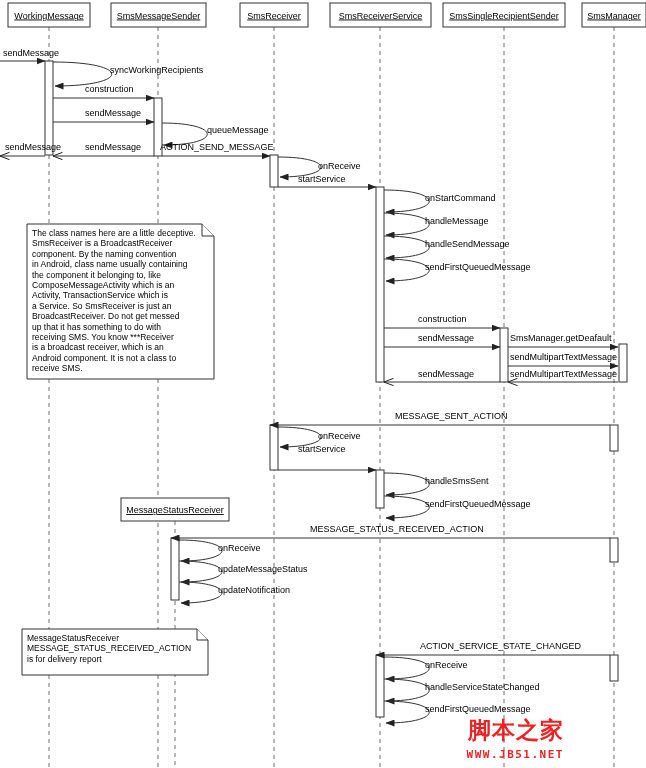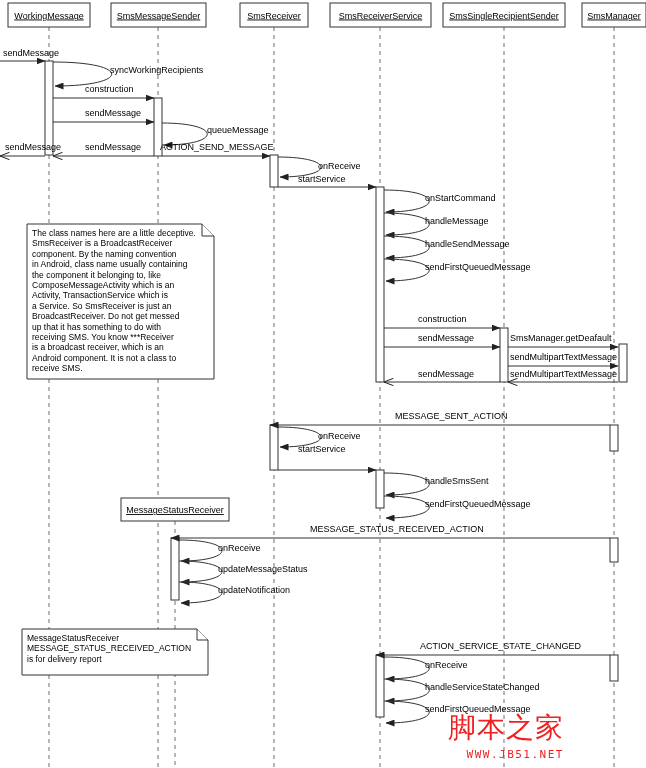--- a/index.html
+++ b/index.html
@@ -76,33 +76,33 @@
     font-family: "Liberation Sans", sans-serif;
     font-size: 8.5px;
     fill: #000000;
   }
   .watermark-cn {
     position: absolute;
     right: 8px;
     bottom: 26px;
     color: #ee2222;
     font-family: "DejaVu Sans", sans-serif;
-    font-size: 28px;
-    font-weight: normal;
+    font-size: 23px;
+    font-weight: bold;
     letter-spacing: 1px;
     line-height: 1;
   }
   .watermark-url {
     position: absolute;
     right: 8px;
     bottom: 8px;
     color: #ee2222;
     font-family: "DejaVu Sans Mono", monospace;
     font-size: 11px;
-    font-weight: normal;
+    font-weight: bold;
     letter-spacing: 1.5px;
     line-height: 1;
   }
 </style>
 </head>
 <body>
 
 <div id="diagram-root">
   <svg id="seq" viewBox="0 0 646 768" xmlns="http://www.w3.org/2000/svg">
     <defs>

